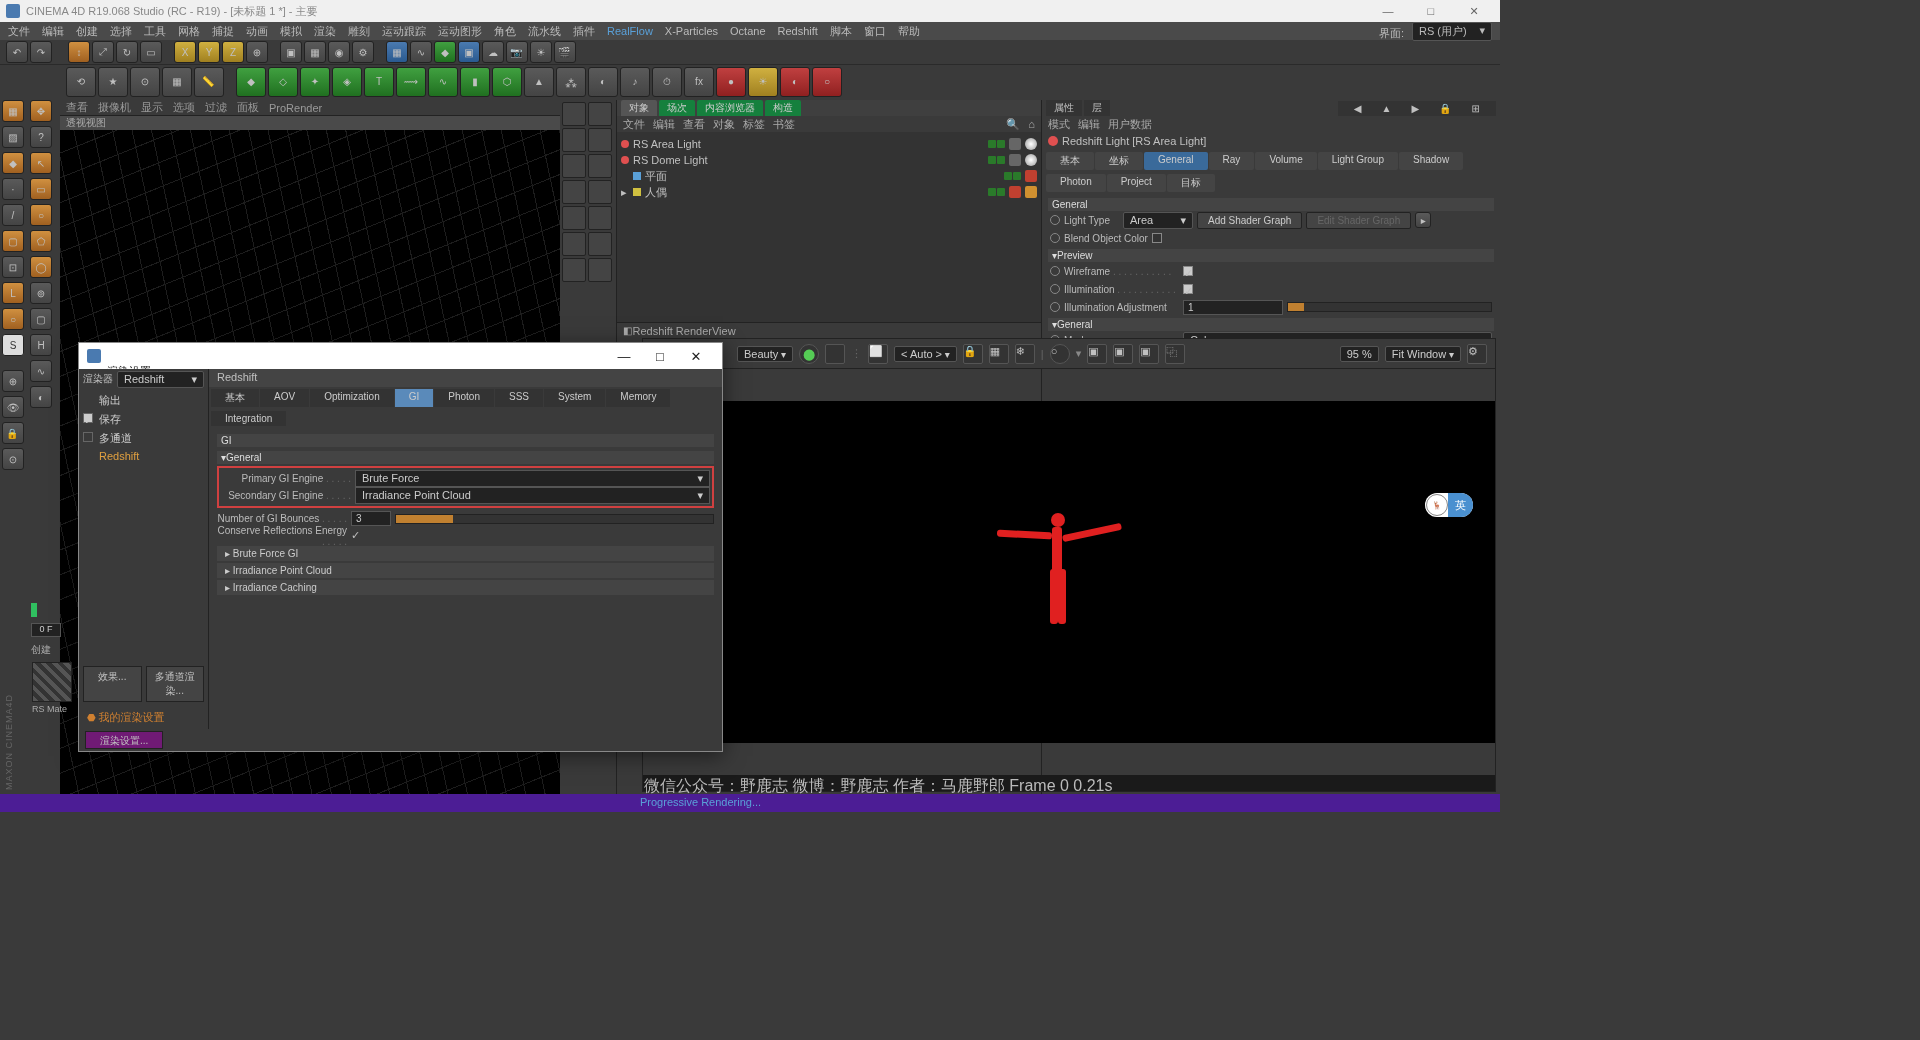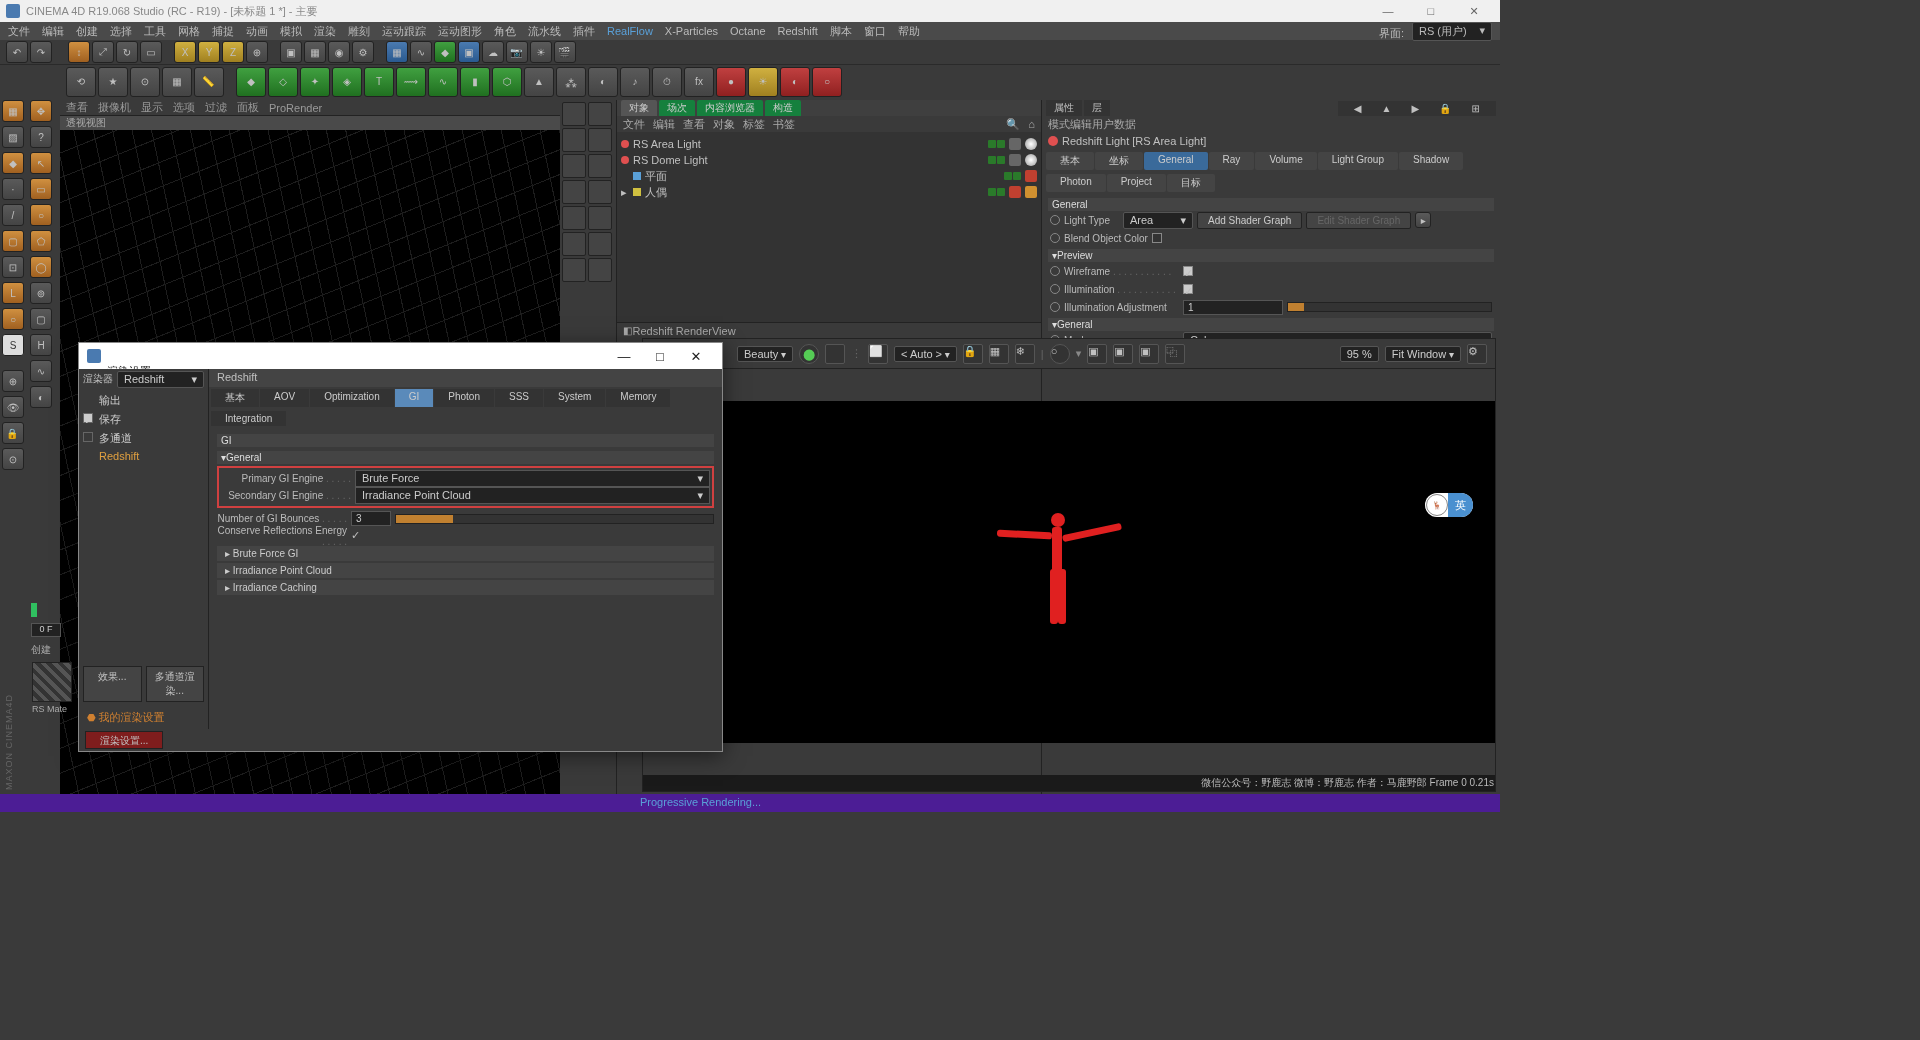--- a/index.html
+++ b/index.html
@@ -73,27 +73,27 @@
 
 
 .figure{position:absolute;left:48%;top:35%;}
 .figure div{position:absolute;background:#e02020;}
 .fig-head{width:14px;height:14px;border-radius:50%;left:-1px;top:-8px;}
 .fig-torso{width:10px;height:45px;left:0;top:6px;border-radius:3px;}
 .fig-arm-l{width:55px;height:7px;left:-55px;top:10px;border-radius:3px;transform:rotate(3deg);}
 .fig-arm-r{width:60px;height:7px;left:10px;top:8px;border-radius:3px;transform:rotate(-12deg);}
 .fig-leg-l{width:8px;height:55px;left:-2px;top:48px;border-radius:3px;}
 .fig-leg-r{width:8px;height:55px;left:6px;top:48px;border-radius:3px;}
-.rv-foot{height:16px;background:#1a1a1a;color:#bbb;font-size:10px;text-align:right;padding:1px;}
+.rv-foot{height:16px;background:#1a1a1a;color:#bbb;font-size:16px;text-align:left;padding:1px;}
 
 
 .right-col{flex:1;display:flex;flex-direction:column;border-left:1px solid #222;min-width:0;}
 .attr-head{height:16px;background:#3a3a3a;display:flex;gap:2px;padding:0 4px;align-items:center;}
 .attr-head span{padding:1px 8px;background:#333;font-size:10px;}
-.attr-sub{height:16px;background:#3a3a3a;display:flex;padding:0 6px;color:#aaa;font-size:10px;align-items:center;}
+.attr-sub{height:16px;background:#3a3a3a;display:flex;gap:8px;padding:0 6px;color:#aaa;font-size:10px;align-items:center;}
 .attr-title{height:18px;background:#3a3a3a;display:flex;align-items:center;padding:0 6px;gap:4px;}
 .attr-title .dot{width:10px;height:10px;background:#e05050;border-radius:50%;}
 .tabrow{display:flex;gap:1px;padding:2px 4px;background:#3a3a3a;}
 .tabrow span{padding:2px 14px;background:#444;color:#ccc;font-size:10px;border-radius:2px;}
 .tabrow span.active{background:#3a6a9a;}
 .section{background:#3a3a3a;padding:2px 6px;}
 .sec-h{background:#444;color:#ddd;padding:1px 4px;font-size:10px;margin-top:2px;}
 .prow{display:flex;align-items:center;height:18px;gap:4px;padding:0 2px;}
 .prow .rad{width:10px;height:10px;border:1px solid #888;border-radius:50%;}
 .prow label{color:#bbb;font-size:10px;width:115px;}
@@ -129,21 +129,21 @@
 .rs-tabs span.active{background:#5a8aba;}
 .rs-sec{padding:4px 8px;}
 .rs-group{border:2px solid #d04040;padding:2px;margin:2px 0;}
 .rs-row{display:flex;align-items:center;height:17px;gap:4px;}
 .rs-row label{width:130px;text-align:right;color:#bbb;font-size:10px;}
 .rs-row label::after{content:" . . . . .";color:#666;}
 .rs-dd{flex:1;background:#222;border:1px solid #555;padding:1px 6px;font-size:10px;color:#ccc;display:flex;justify-content:space-between;}
 .rs-collapse{background:#444;padding:2px 8px;margin-top:2px;font-size:10px;color:#ccc;}
 .rs-collapse::before{content:"▸ ";}
 .dlg-foot{height:22px;background:#3a3a3a;display:flex;padding:2px 6px;}
-.dlg-foot .b{background:#7f1d1d;border:1px solid #222;padding:2px 14px;font-size:10px;}
+.dlg-foot .b{background:#701a75;border:1px solid #222;padding:2px 14px;font-size:10px;}
 
 
 .statusbar{position:absolute;left:0;right:0;bottom:0;height:18px;background:#4c1d95;color:#5aa0d8;padding:2px 640px;font-size:10px;}
 
 
 .badge{position:absolute;right:22px;top:92px;width:48px;height:24px;background:#fff;border-radius:12px;display:flex;align-items:center;}
 .badge .c1{width:22px;height:22px;border-radius:50%;background:#fff;border:1px solid #888;margin-left:1px;font-size:8px;text-align:center;line-height:22px;}
 .badge .c2{flex:1;background:#4a90d0;color:#fff;text-align:center;border-radius:0 12px 12px 0;height:100%;line-height:24px;font-size:11px;}
 
 

